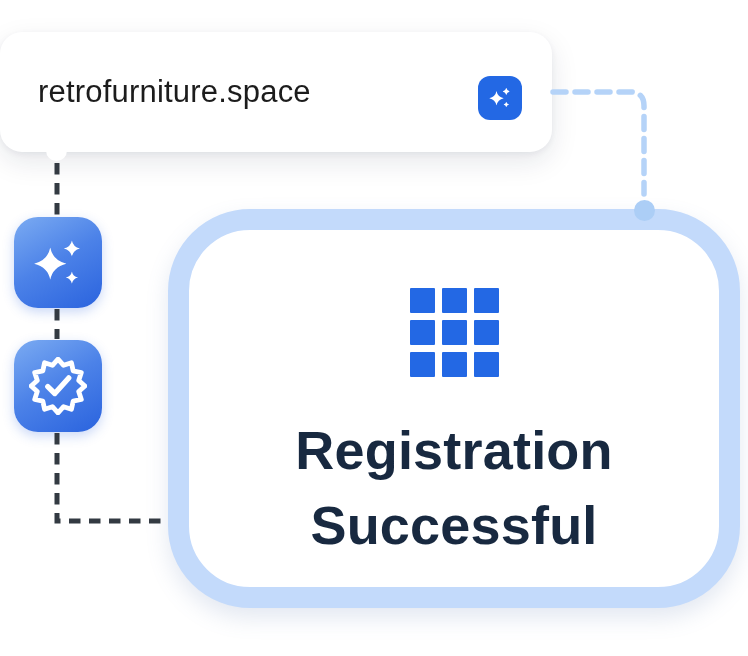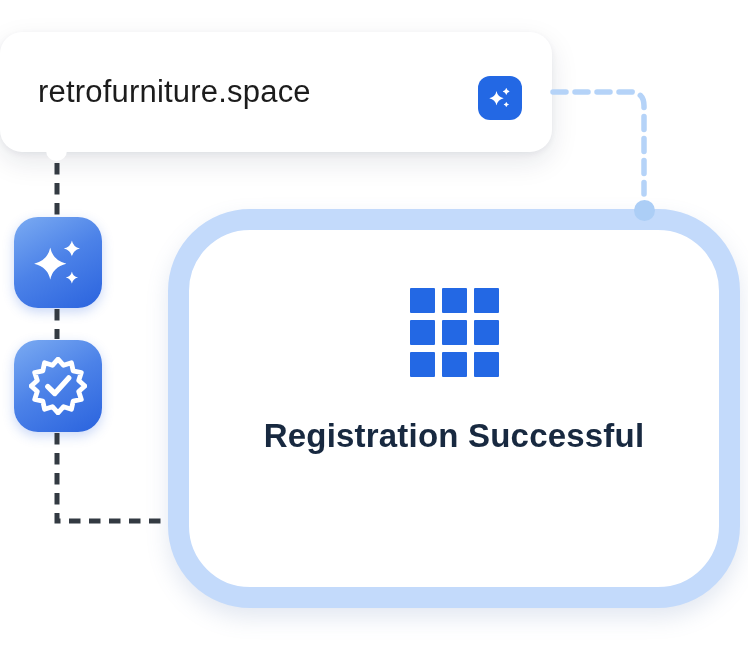--- a/index.html
+++ b/index.html
@@ -64,21 +64,21 @@
     box-shadow: 0 10px 22px rgba(100, 130, 180, 0.18);
     display: flex; flex-direction: column; align-items: center;
     padding-top: 58px;
   }
   .grid-icon {
     display: grid; grid-template-columns: repeat(3, 25px);
     grid-template-rows: repeat(3, 25px); gap: 7px;
   }
   .grid-cell { background: #2368e4; border-radius: 1px; }
   .result-title {
-    margin: 36px 0 0 0; font-size: 33px; font-weight: 700;
+    margin: 36px 0 0 0; font-size: 54px; font-weight: 700;
     color: #182940; line-height: 1.38; text-align: center;
     max-width: 420px; letter-spacing: 0.2px;
   }
 
   .icon-svg { display: block; }
 </style>
 </head>
 <body>
 
 <div class="canvas">

